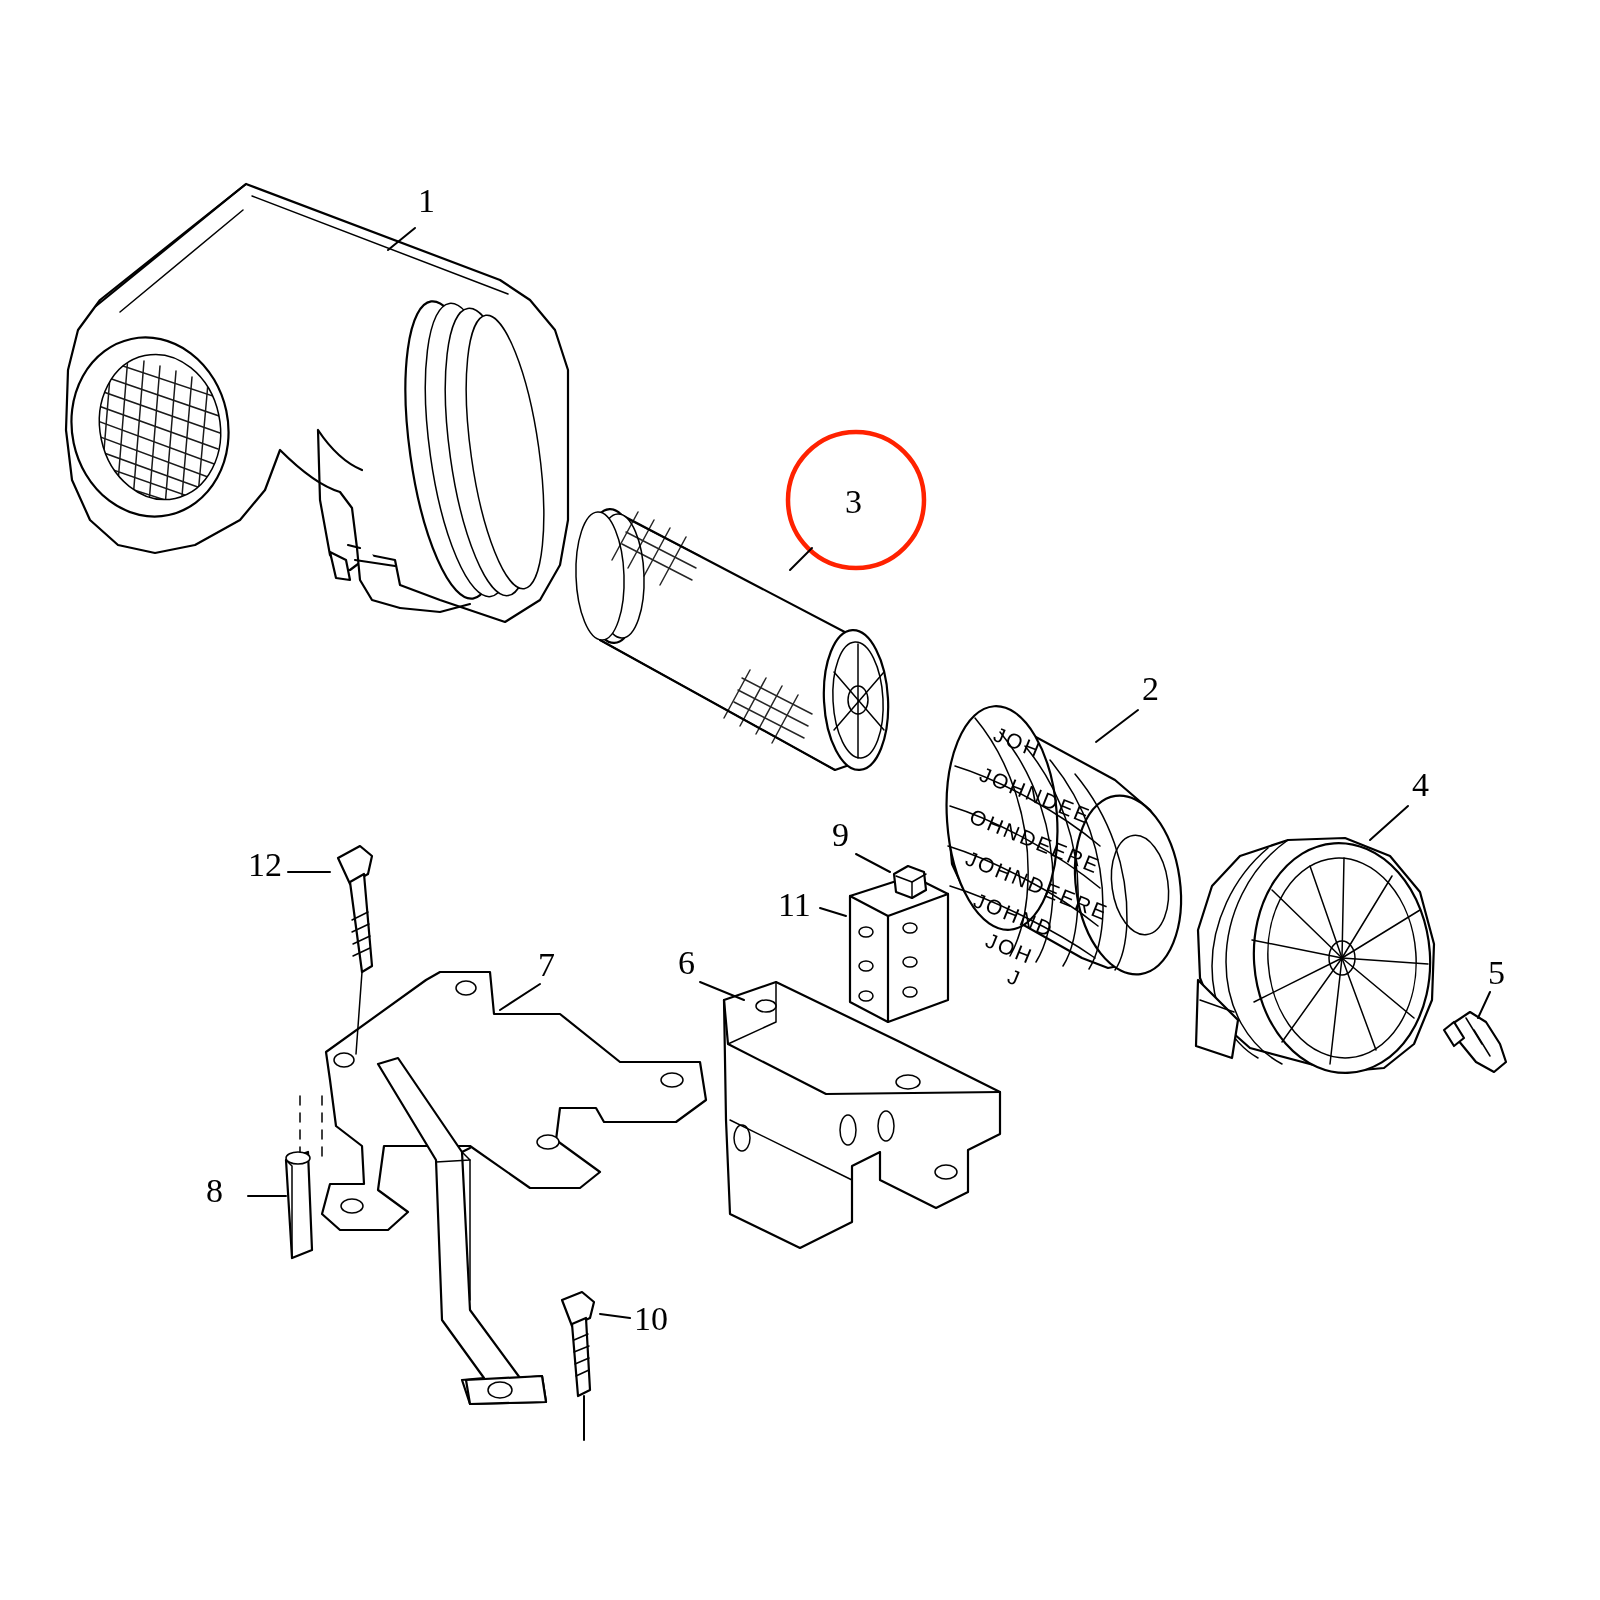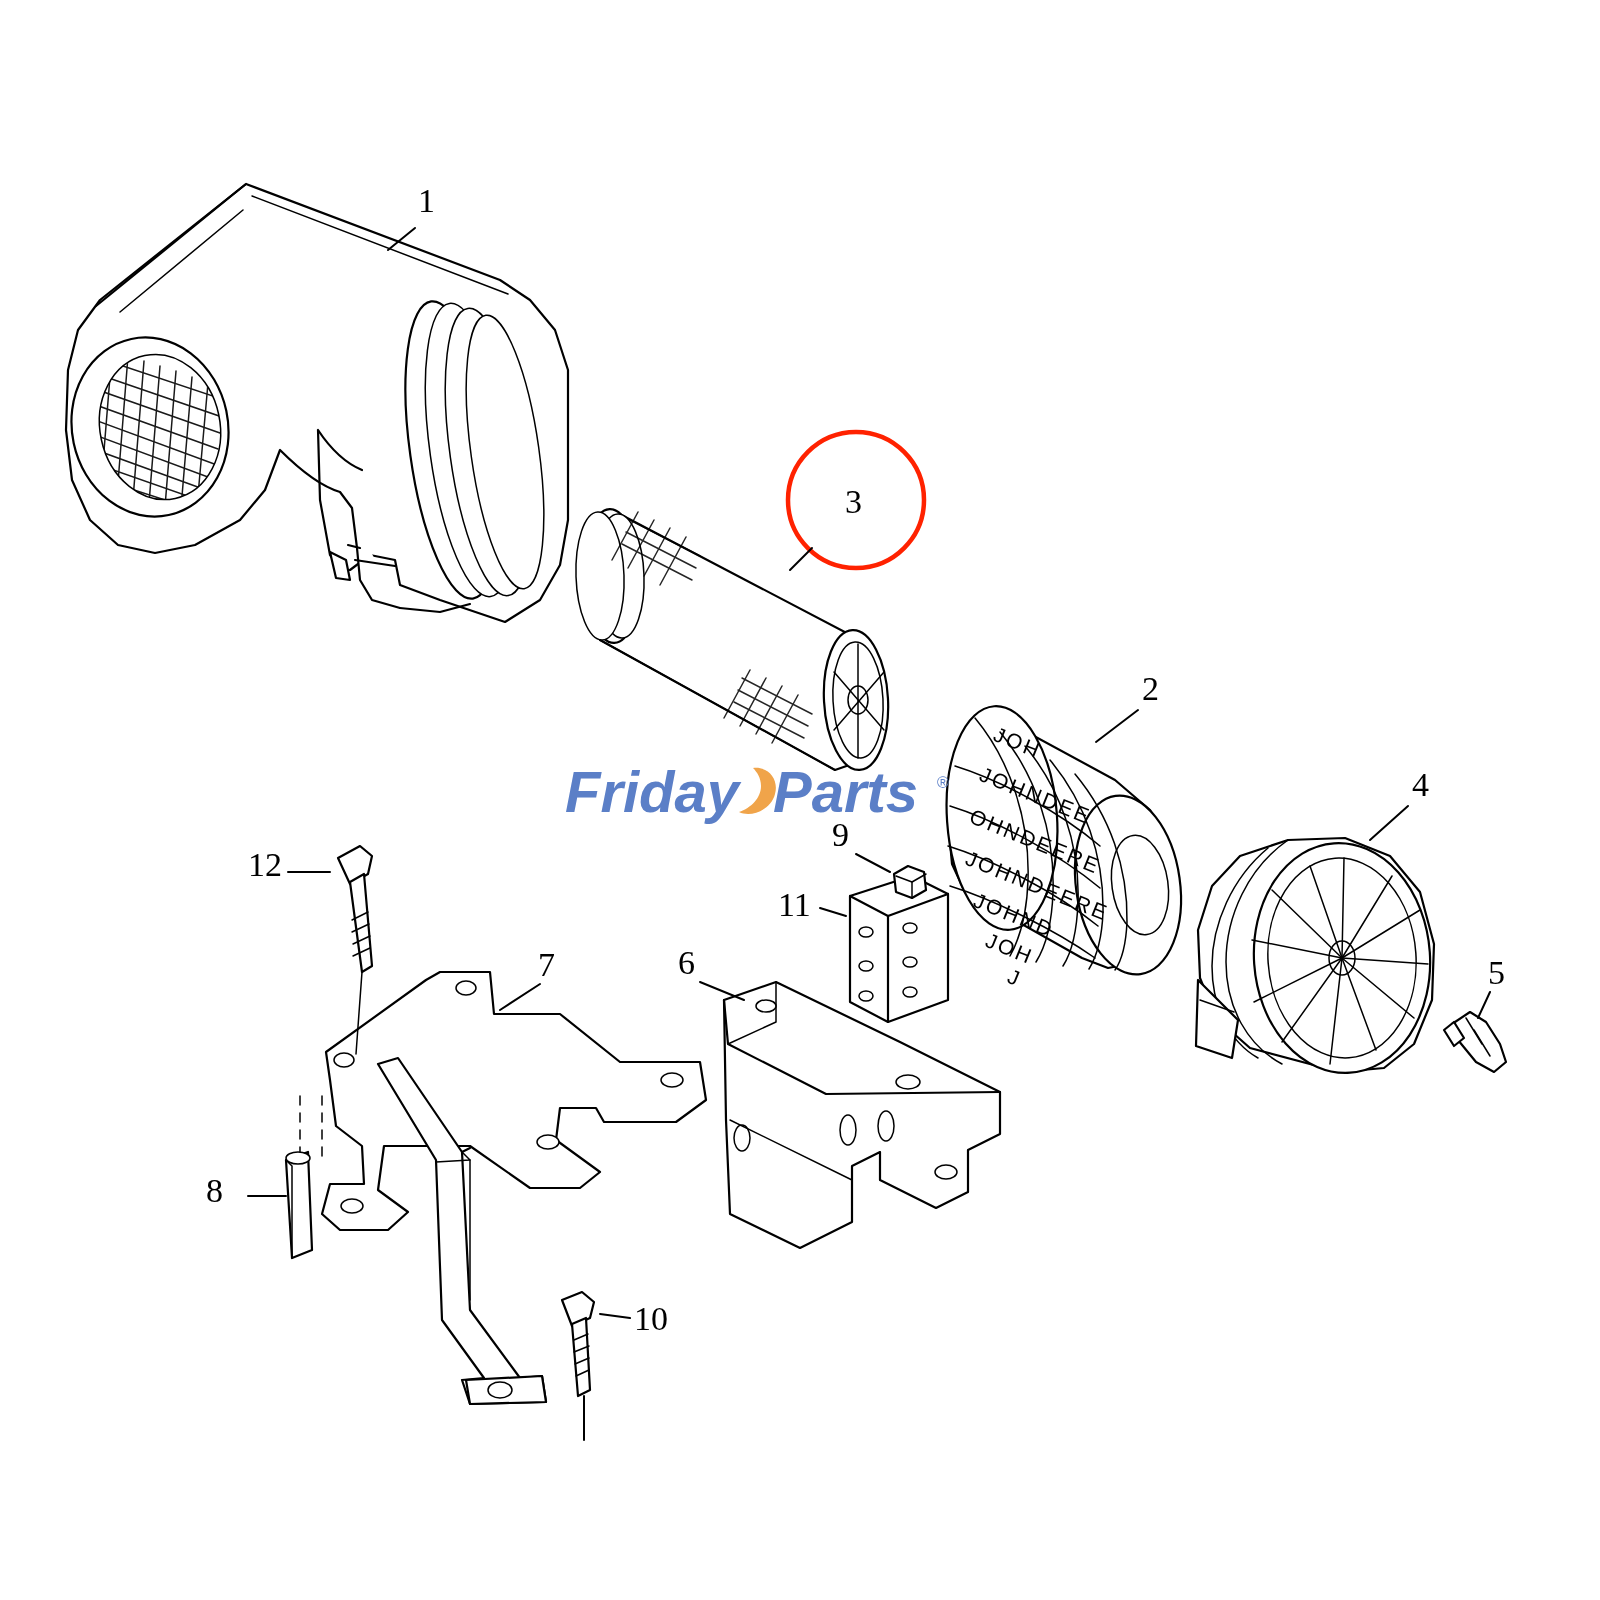--- a/index.html
+++ b/index.html
@@ -372,21 +372,13 @@
     <g>
       <path class="fill-w" d="M894 874 L908 866 L924 872 L926 890 L912 898 L896 892 Z"></path>
       <path class="ln-thin" d="M896 876 L912 882 L926 874"></path>
       <path class="ln-thin" d="M912 882 L912 898"></path>
     </g>
     <path class="ln-lead" d="M856 854 L890 872"></path>
     <text class="callout-num" x="832" y="846">9</text>
 
   </svg>
 
-  <div id="watermark">
-    <svg width="430" height="70" viewBox="0 0 430 70" xmlns="http://www.w3.org/2000/svg">
-      <text class="wm-text" x="0" y="52" fill="#5b7fc7">Friday</text>
-      <path d="M188 8 C204 6 214 20 210 34 C206 50 186 58 174 52 C186 48 196 38 196 26 C196 18 192 12 188 8 Z" fill="#f0a44a"></path>
-      <text class="wm-text" x="208" y="52" fill="#5b7fc7">Parts</text>
-      <text x="372" y="28" font-family="Liberation Sans, sans-serif" font-size="16" fill="#5b7fc7">®</text>
-    </svg>
-  </div>
 </div>
 
 </body></html>

